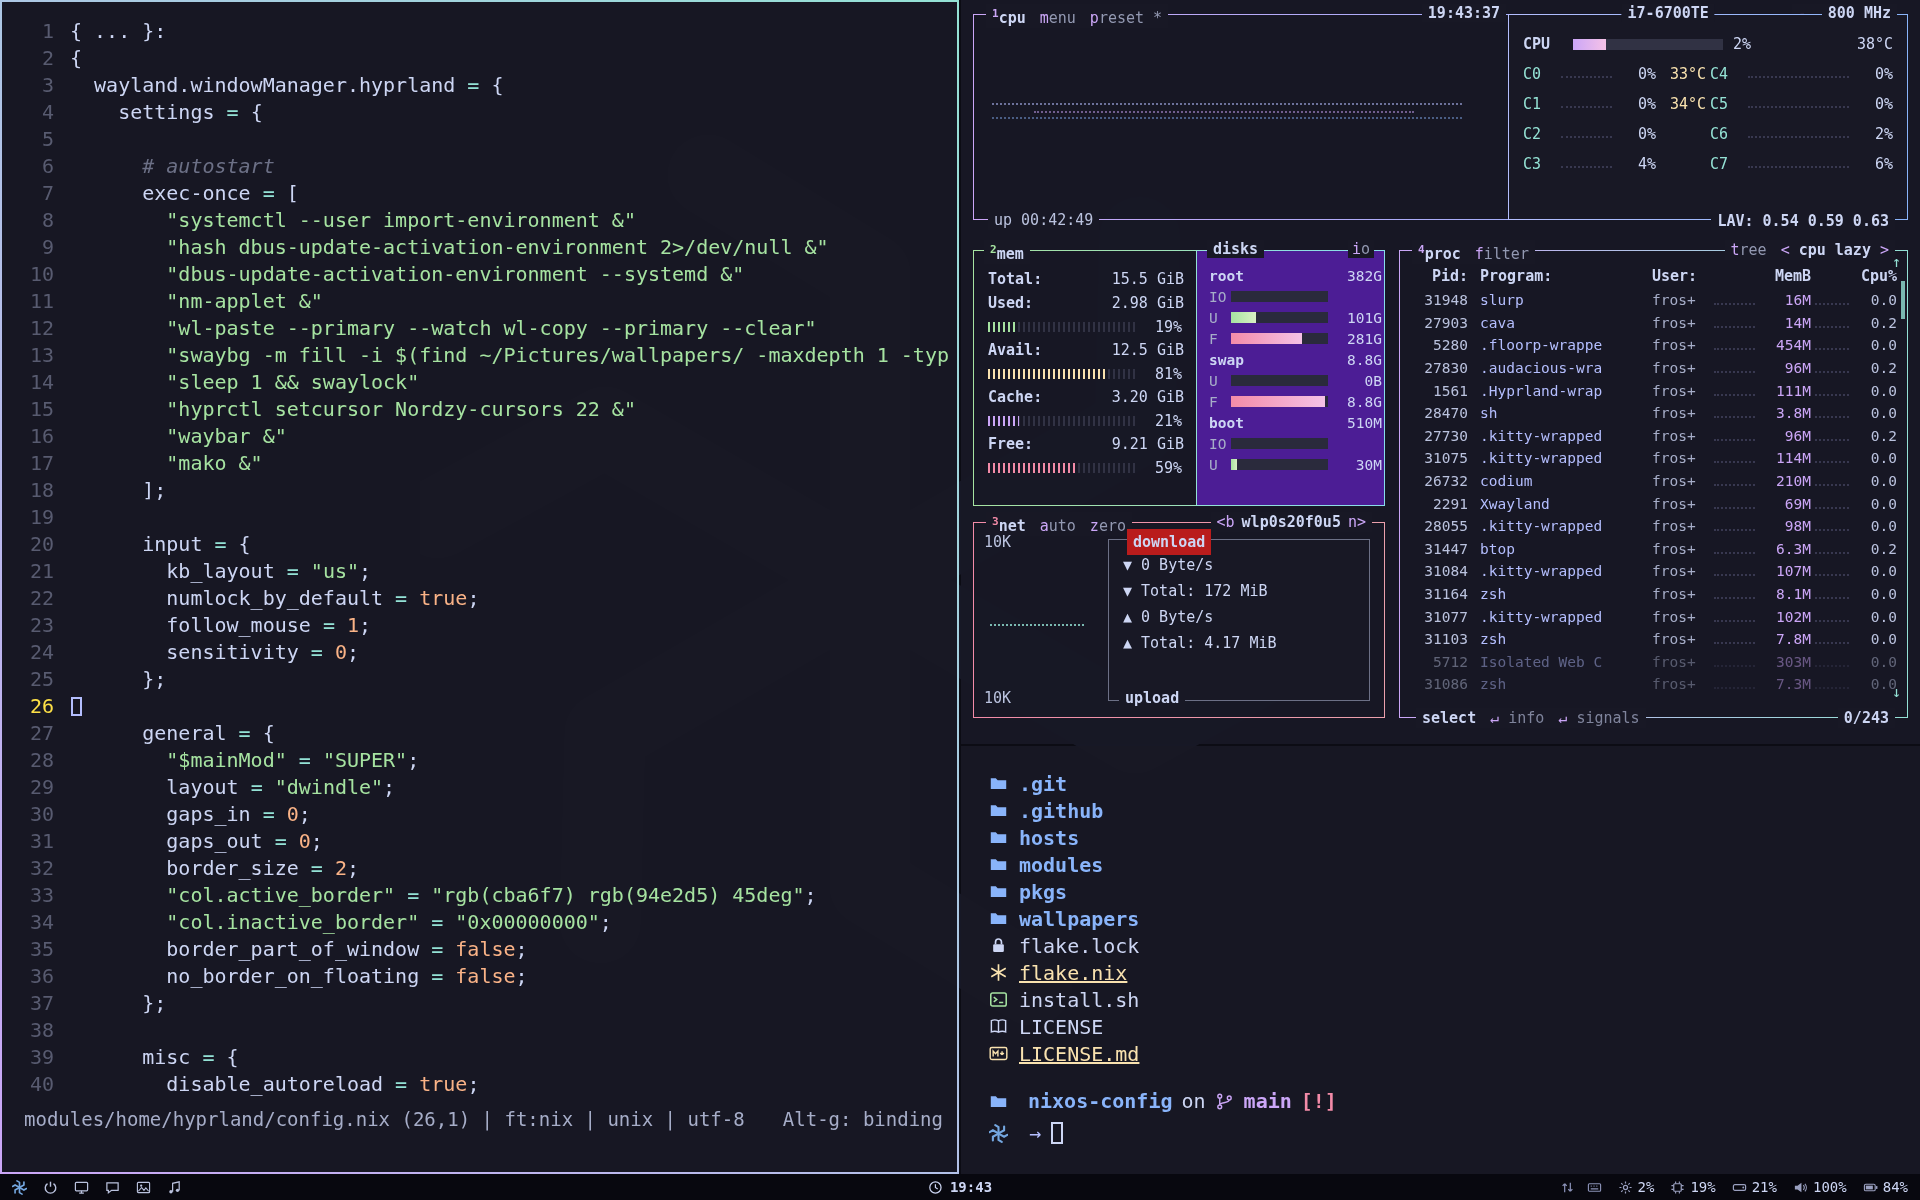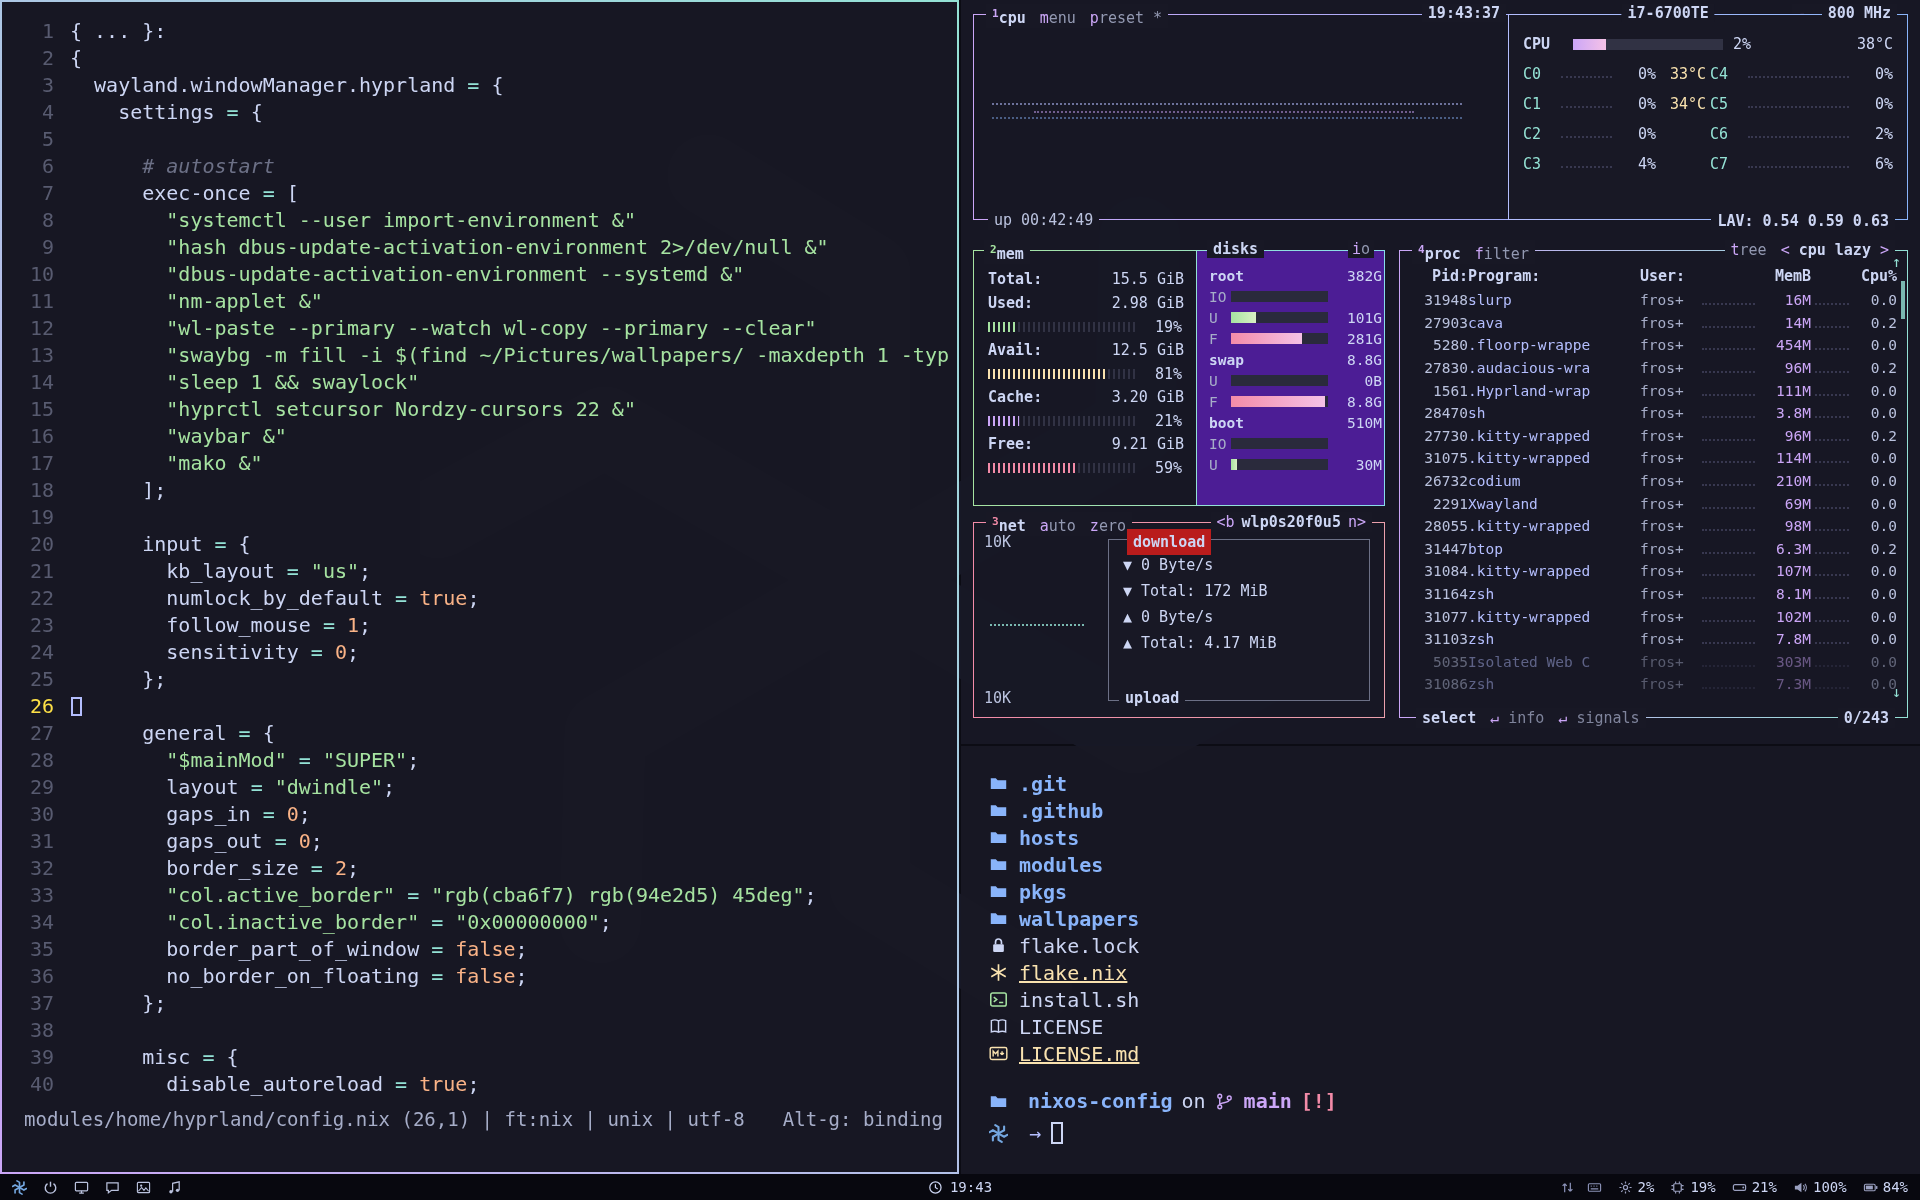--- a/index.html
+++ b/index.html
@@ -91,21 +91,21 @@
 .netstats{position:absolute;right:14px;top:16px;bottom:16px;width:262px;border:1px solid #6c7086;
   background:#181825;padding:12px 14px;line-height:26px}
 .nst{position:absolute;top:-11px;left:18px;background:#b91c1c;padding:0 6px;font-weight:bold}
 .nsb{position:absolute;bottom:-11px;left:10px;background:#181825;padding:0 6px;font-weight:bold}
 
 .prochead{display:flex;align-items:center;height:26px;font-weight:bold;flex:none}
 .procrows{flex:1;overflow:hidden}
 .procrow{display:flex;align-items:center;height:22.6px;font-size:14.5px}
 .procrow.dim{opacity:.45}
 .p-pid{width:56px;text-align:right;color:#bac2de;flex:none}
-.p-prog{width:172px;flex:none;color:#b4befe;overflow:hidden;white-space:nowrap}
+.p-prog{width:172px;margin-left:12px;flex:none;color:#b4befe;overflow:hidden;white-space:nowrap}
 .p-user{width:58px;flex:none;color:#a6adc8}
 .p-dots{flex:1;border-bottom:2px dotted #383850;margin:0 4px;position:relative;top:4px}
 .p-mem{width:52px;text-align:right;flex:none;color:#cba6f7}
 .p-dots2{width:34px;border-bottom:2px dotted #383850;margin:0 4px;position:relative;top:4px;flex:none}
 .p-cpu{width:44px;text-align:right;flex:none;color:#bac2de}
 .prochead .p-pid,.prochead .p-prog,.prochead .p-user,.prochead .p-mem,.prochead .p-cpu{color:#cdd6f4}
 .prochead .p-dots,.prochead .p-dots2{border:none}
 .scrollup{position:absolute;top:2px;right:6px;color:#94e2d5}
 .scrolldn{position:absolute;bottom:16px;right:6px;color:#94e2d5}
 .scrollthumb{position:absolute;top:30px;right:2px;width:4px;height:38px;background:#94e2d5;opacity:.8}
@@ -133,21 +133,21 @@
 .prow2{display:flex;align-items:center;height:28px;font-size:20px;margin-top:4px;gap:10px}
 .parrow{color:#b4befe}
 .tcursor{display:inline-block;width:12px;height:22px;border:2px solid #cdd6f4}
 
 
 .bar{position:relative;height:26px;background:#08080f;display:flex;align-items:center;
   padding:0 12px;font-size:14px;color:#bac2de}
 .bar svg{width:15px;height:15px;display:block}
 .bleft{display:flex;align-items:center;gap:16px}
 .bicon{display:inline-flex;cursor:pointer}
-.bcenter{position:absolute;left:50%;transform:translateX(-50%);display:flex;align-items:flex-end;gap:7px;color:#cdd6f4;font-weight:normal}
+.bcenter{position:absolute;left:50%;transform:translateX(-50%);display:flex;align-items:flex-end;gap:7px;color:#cdd6f4;font-weight:bold}
 .bright{margin-left:auto;display:flex;align-items:center;gap:16px}
 .bstat{display:flex;align-items:center;gap:5px;color:#cdd6f4;cursor:pointer}
 .bstat svg{color:#9aa0c0}
 .tray{display:flex;gap:12px;color:#8b92b8}
 </style>
 </head>
 <body>
 
 <div class="desktop">
 
@@ -608,21 +608,21 @@
           <div class="procrow">
             <span class="p-pid">31103</span>
             <span class="p-prog">zsh</span>
             <span class="p-user">fros+</span>
             <span class="p-dots"></span>
             <span class="p-mem">7.8M</span>
             <span class="p-dots2"></span>
             <span class="p-cpu">0.0</span>
           </div>
           <div class="procrow dim">
-            <span class="p-pid">5035</span>
+            <span class="p-pid">5712</span>
             <span class="p-prog">Isolated Web C</span>
             <span class="p-user">fros+</span>
             <span class="p-dots"></span>
             <span class="p-mem">303M</span>
             <span class="p-dots2"></span>
             <span class="p-cpu">0.0</span>
           </div>
           <div class="procrow dim">
             <span class="p-pid">31086</span>
             <span class="p-prog">zsh</span>

